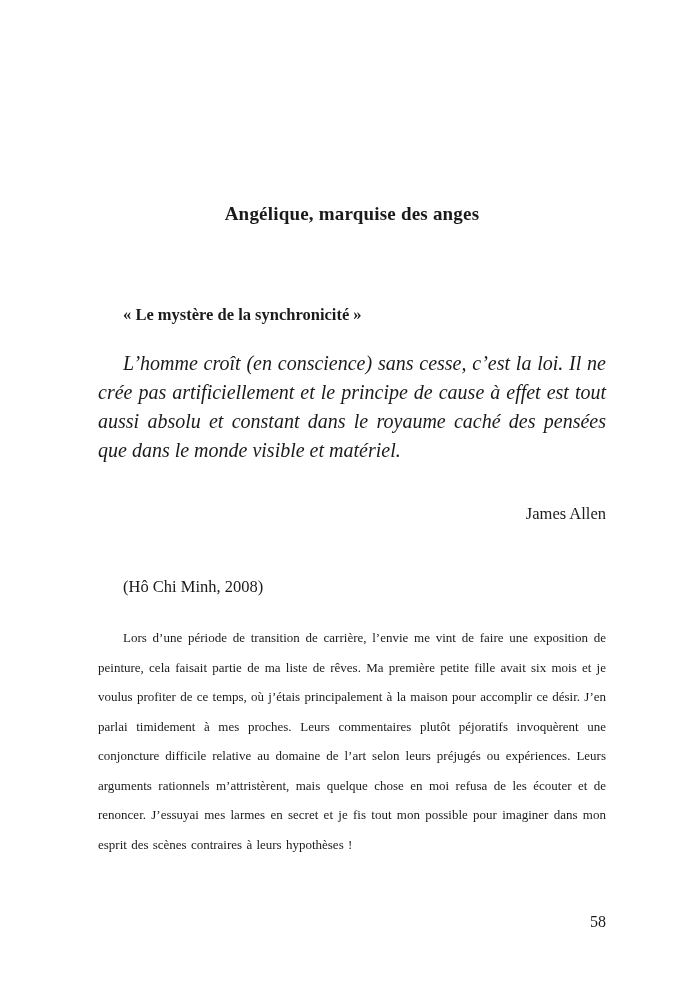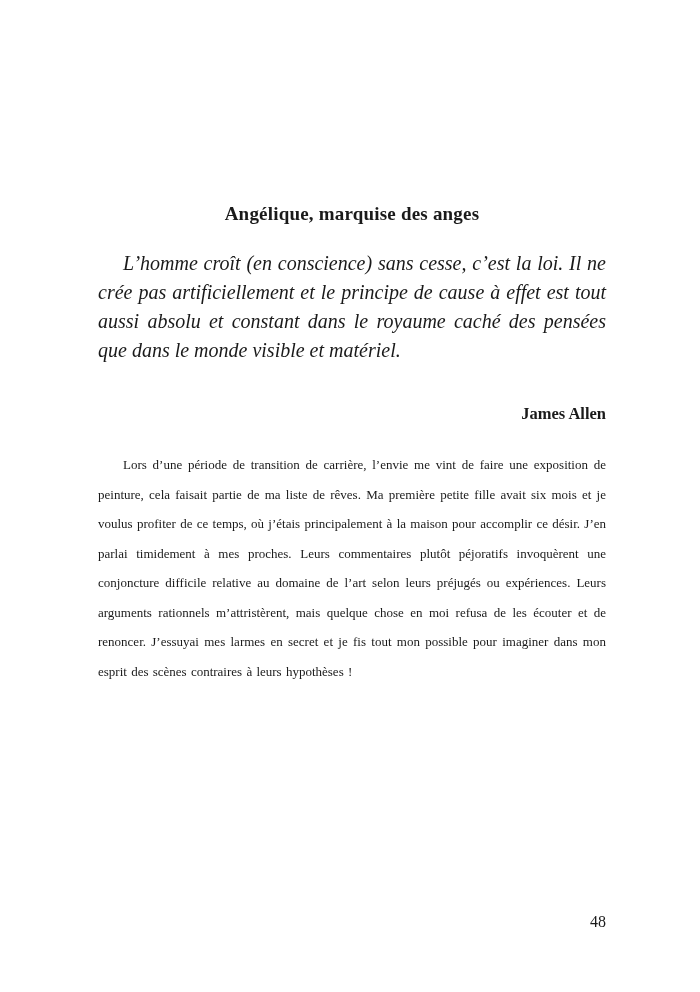--- a/index.html
+++ b/index.html
@@ -36,21 +36,20 @@
     font-style: italic;
     line-height: 29px;
     text-align: justify;
     text-indent: 25px;
   }
   .attribution {
     margin-top: 34px;
     text-align: right;
     font-size: 16.5px;
     line-height: 29px;
-    font-weight: bold;
   }
   .citation {
     margin-top: 44px;
     padding-left: 25px;
     font-size: 16.5px;
     line-height: 29px;
   }
   .body-paragraph {
     margin-top: 22px;
     font-size: 13px;
@@ -66,23 +65,25 @@
     font-size: 16px;
   }
 </style>
 </head>
 <body>
 
 <div class="page">
 
   <h1 class="title">Angélique, marquise des anges</h1>
 
+  <h2 class="section-heading">« Le mystère de la synchronicité »</h2>
 
   <p class="quote">L’homme croît (en conscience) sans cesse, c’est la loi. Il ne crée pas artificiellement et le principe de cause à effet est tout aussi absolu et constant dans le royaume caché des pensées que dans le monde visible et matériel.</p>
 
   <p class="attribution">James Allen</p>
 
+  <p class="citation">(Hô Chi Minh, 2008)</p>
 
   <p class="body-paragraph">Lors d’une période de transition de carrière, l’envie me vint de faire une exposition de peinture, cela faisait partie de ma liste de rêves. Ma première petite fille avait six mois et je voulus profiter de ce temps, où j’étais principalement à la maison pour accomplir ce désir. J’en parlai timidement à mes proches. Leurs commentaires plutôt péjoratifs invoquèrent une conjoncture difficile relative au domaine de l’art selon leurs préjugés ou expériences. Leurs arguments rationnels m’attristèrent, mais quelque chose en moi refusa de les écouter et de renoncer. J’essuyai mes larmes en secret et je fis tout mon possible pour imaginer dans mon esprit des scènes contraires à leurs hypothèses !</p>
 
-  <div class="page-number">48</div>
+  <div class="page-number">58</div>
 
 </div>
 
 </body></html>

